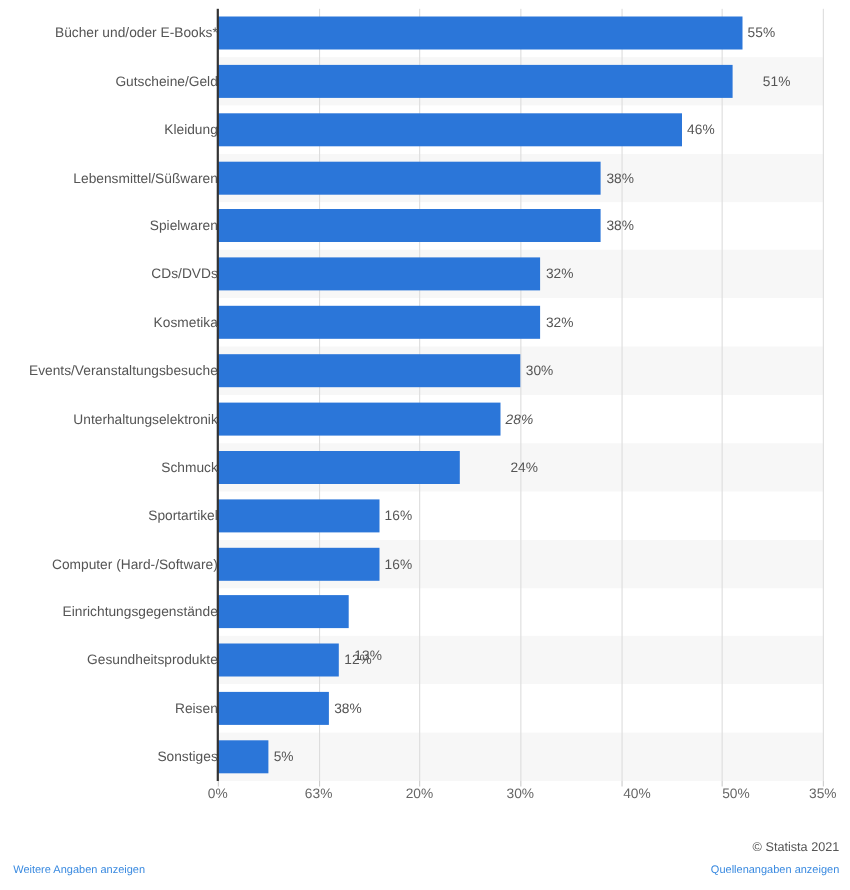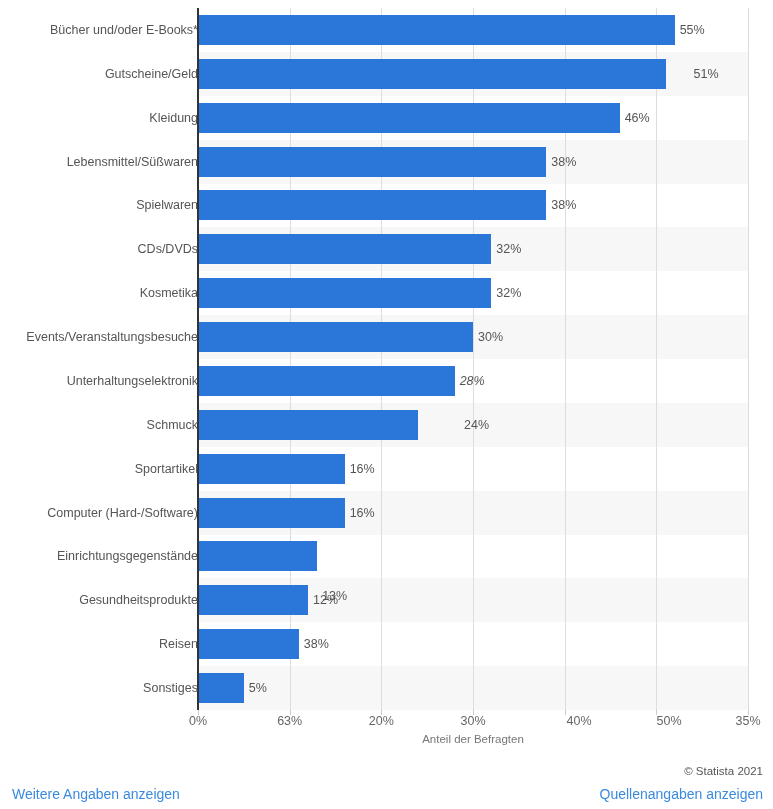--- a/index.html
+++ b/index.html
@@ -127,21 +127,21 @@
     right: 10px;
     top: 765px;
     font-size: 11.5px;
     color: #555555;
     white-space: nowrap;
   }
 
   .footer-link {
     position: absolute;
     top: 786px;
-    font-size: 14px;
+    font-size: 10px;
     color: #3a8ae0;
     text-decoration: none;
     white-space: nowrap;
     cursor: pointer;
   }
   .footer-link.left  { left: 12px; }
   .footer-link.right { right: 10px; }
 </style>
 </head>
 <body>
@@ -242,21 +242,20 @@
       <div class="xtick" style="left: 473px;">30%</div>
       <div class="xtick-mark" style="left: 473px;"></div>
       <div class="xtick" style="left: 579px;">40%</div>
       <div class="xtick-mark" style="left: 564.667px;"></div>
       <div class="xtick" style="left: 669px;">50%</div>
       <div class="xtick-mark" style="left: 656.333px;"></div>
       <div class="xtick" style="left: 748px;">35%</div>
       <div class="xtick-mark" style="left: 748px;"></div>
     </div>
 
-  <div class="axis-title">Anteil der Befragten</div>
 
   <div class="copyright">© Statista 2021</div>
 
   <a class="footer-link left">Weitere Angaben anzeigen</a>
 
   <a class="footer-link right">Quellenangaben anzeigen</a>
 
 </div>
 
 </body></html>

